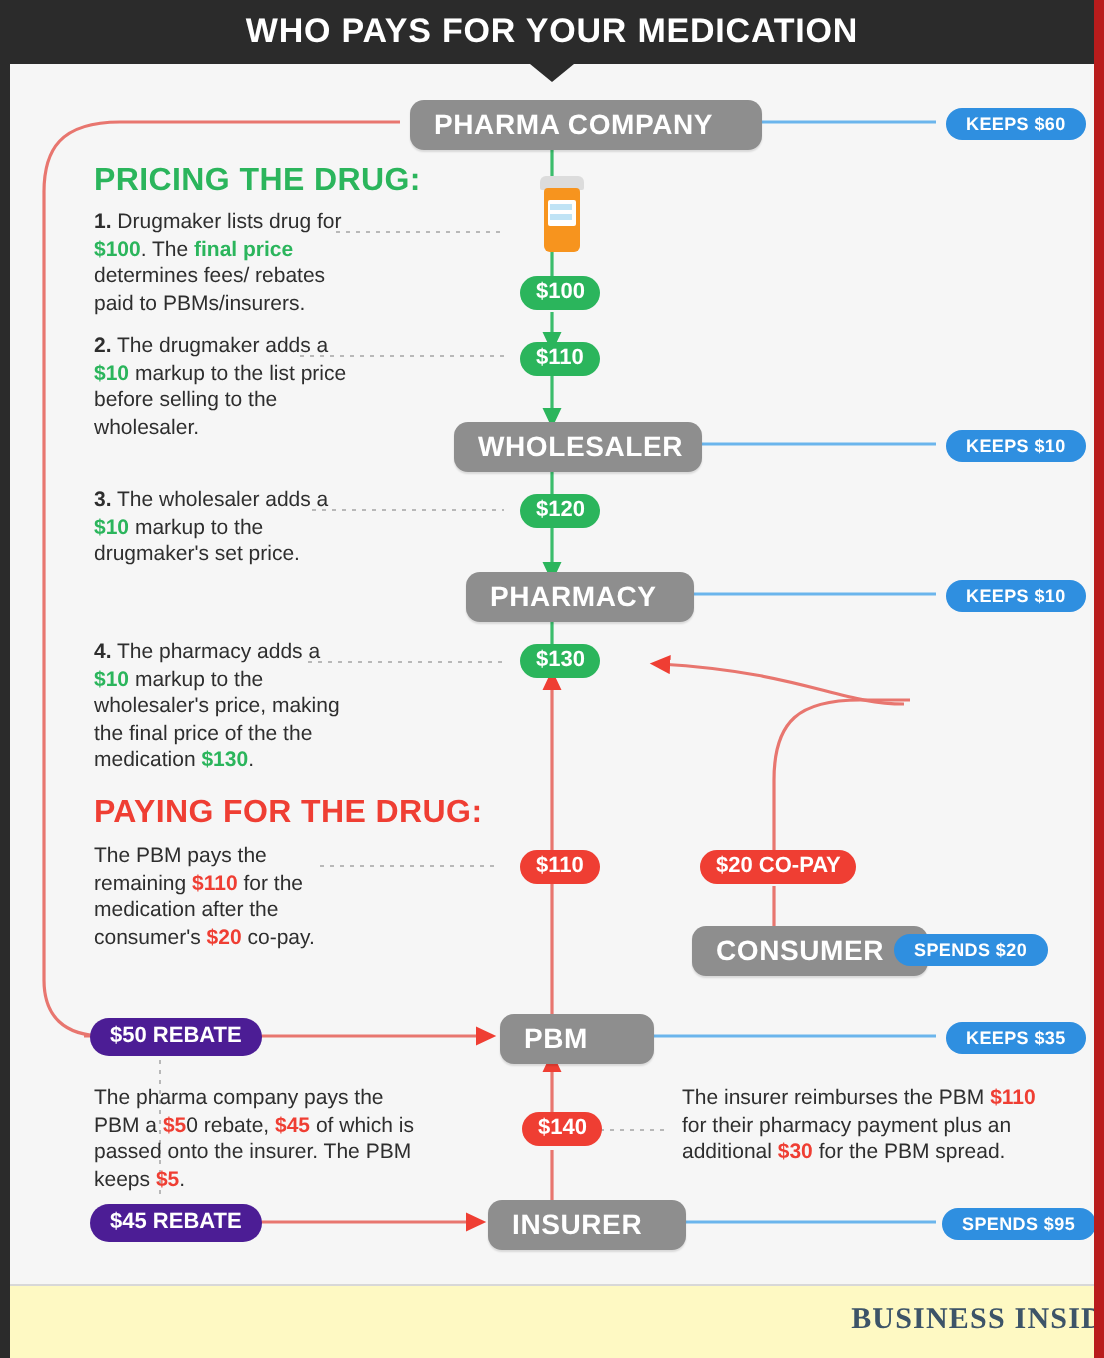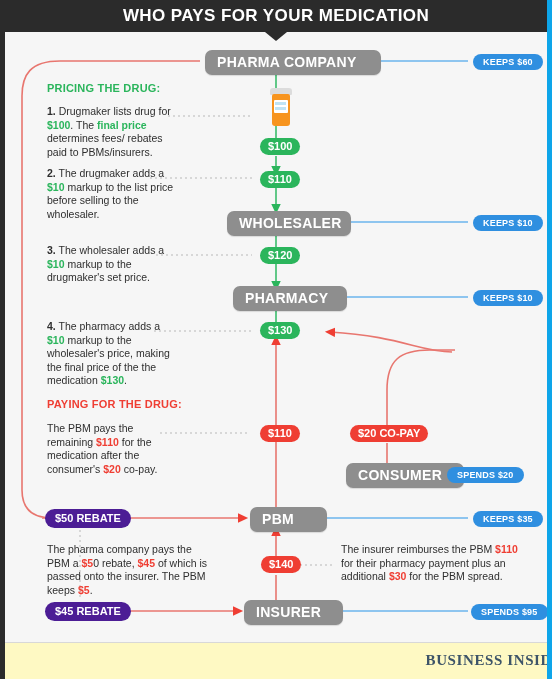--- a/index.html
+++ b/index.html
@@ -8,21 +8,21 @@
     background:#2b2b2b;
     font-family:"Liberation Sans", sans-serif;
     overflow:hidden;
   }
   .poster{
     position:relative;
     width:552px;height:679px;
     background:#f6f6f6;
     box-sizing:border-box;
     border-left:5px solid #2b2b2b;
-    border-right:5px solid #0ea5e9;
+    border-right:5px solid #b91c1c;
     overflow:hidden;
   }
   
   .titlebar{
     position:absolute;left:-5px;top:0;width:552px;height:32px;
     background:#2b2b2b;
     display:flex;align-items:center;justify-content:center;
     z-index:40;
   }
   .titlebar h1{
@@ -69,21 +69,21 @@
     color:#ffffff;font-weight:bold;white-space:nowrap;
     text-align:center;
   }
   .pill.green{background:#2bb55c;font-size:11px;padding:2px 8px 3px;}
   .pill.red{background:#ef3e33;font-size:11px;padding:2px 8px 3px;}
   .pill.blue{background:#2f8fe0;font-size:9px;padding:3px 10px 3px;letter-spacing:.2px;}
   .pill.redbig{background:#4c1d95;font-size:11px;padding:3px 10px 4px;}
   
   .sec-head{
     position:absolute;z-index:15;
-    font-size:11px;font-weight:bold;letter-spacing:.2px;
+    font-size:16px;font-weight:bold;letter-spacing:.2px;
   }
   .sec-head.green{color:#2bb55c;}
   .sec-head.red{color:#ef3e33;}
   .para{
     position:absolute;z-index:15;
     font-size:10.5px;line-height:13.5px;color:#2e2e2e;
   }
   .para b{font-weight:bold;}
   .g{color:#2bb55c;font-weight:bold;}
   

